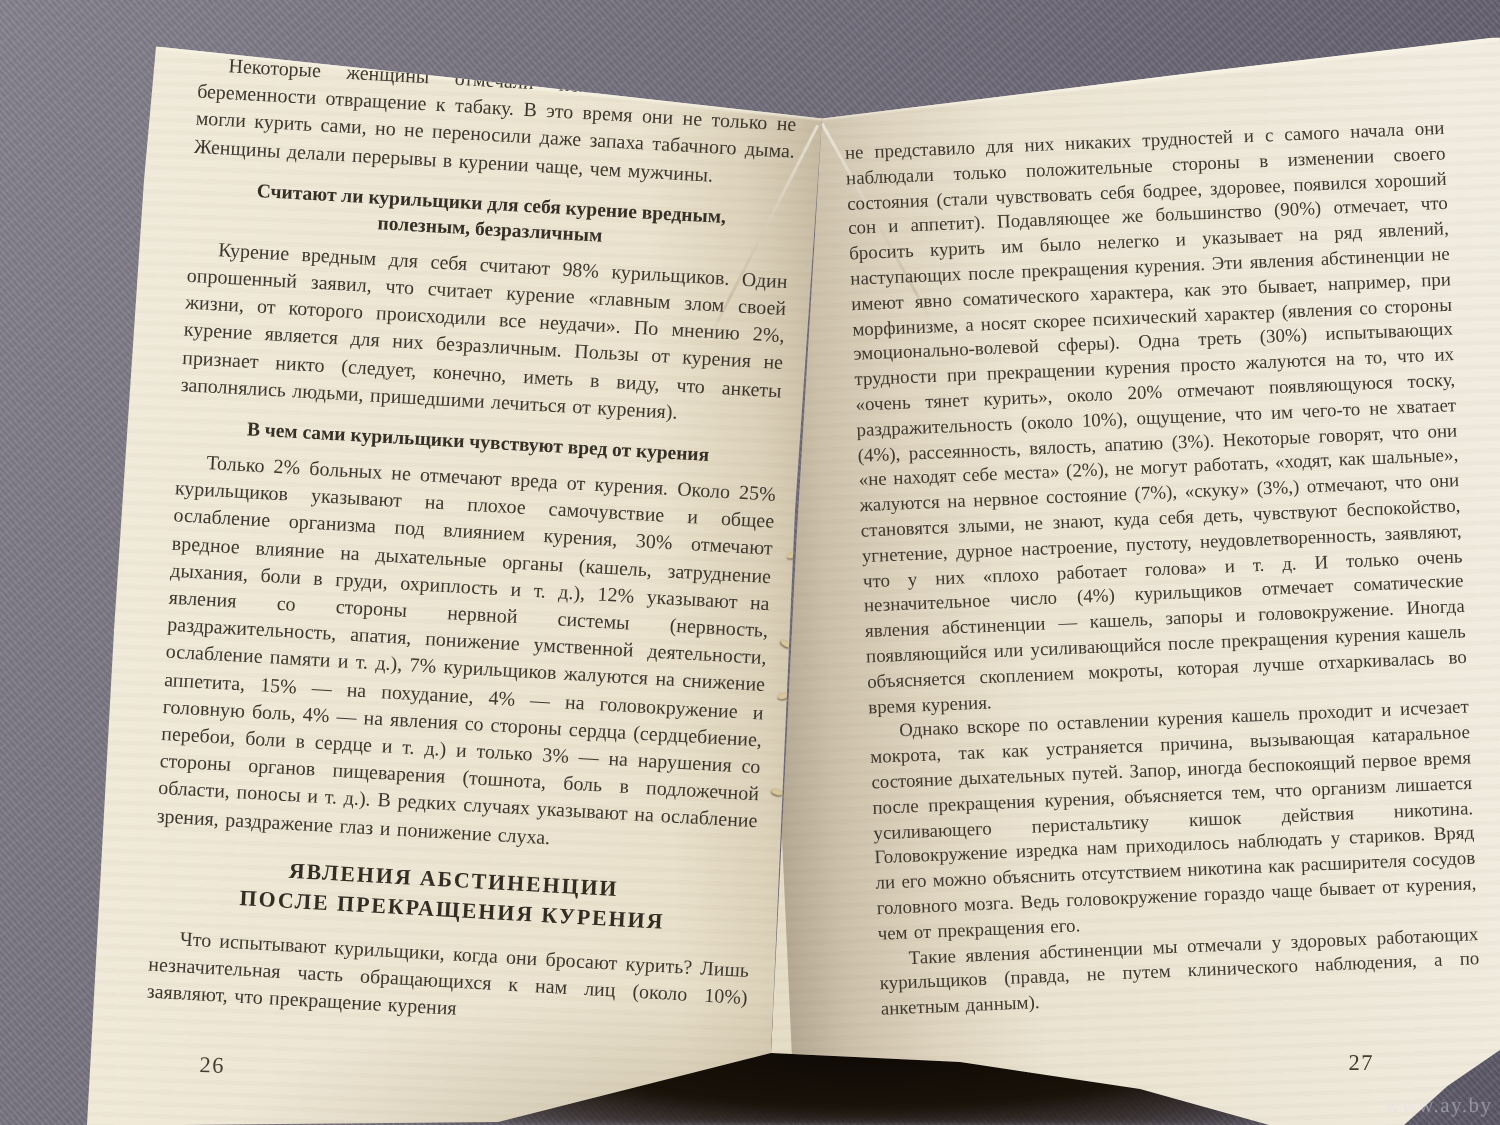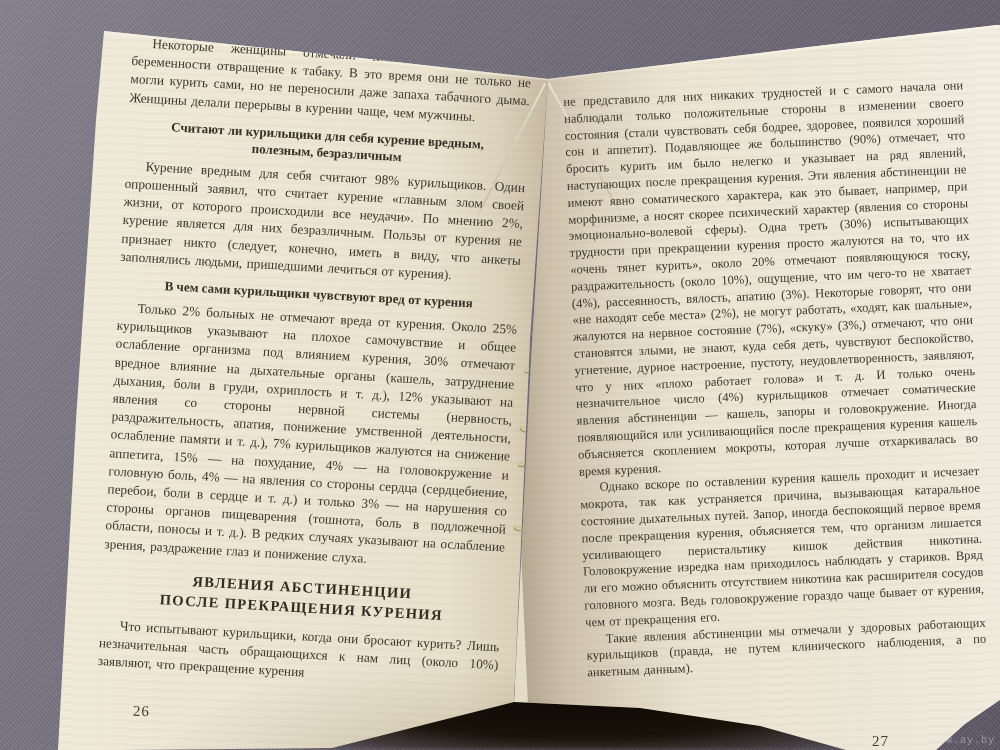--- a/index.html
+++ b/index.html
@@ -65,23 +65,23 @@
   .rp-text{left:563px;top:94px;width:400px;transform:rotate(-2.4deg);transform-origin:0 0;
     font-size:12.6px;line-height:16.8px;}
   .rp-text p.cont{text-indent:0;}
   .subhead{font-weight:bold;text-align:center;text-indent:0;margin:9px 0 7px;
     font-size:13px;line-height:17px;padding:0 28px;color:#352f26;}
   .sect-head{font-weight:bold;text-align:center;margin:13px 0 10px;color:#332d24;
     font-size:14.6px;line-height:20px;letter-spacing:1.3px;}
   .sect-head div{text-indent:0;}
   .pagenum{position:absolute;font-size:15px;color:#433c31;letter-spacing:1px;}
   .pagenum.pn-left{left:133px;top:703px;transform:rotate(2deg);}
-  .pagenum.pn-right{left:872px;top:701px;margin-top:32px;}
+  .pagenum.pn-right{left:899px;top:701px;}
   .watermark{position:absolute;right:5px;bottom:4px;
-    font-family:Liberation Mono, monospace;font-size:10px;
+    font-family:Liberation Serif, serif;font-size:14px;
     color:rgba(225,225,238,0.42);letter-spacing:1px;}
 </style>
 </head>
 <body>
 
 <div class="scene">
 
   <div class="book-shadow"></div>
 
   <div class="page page-left">

